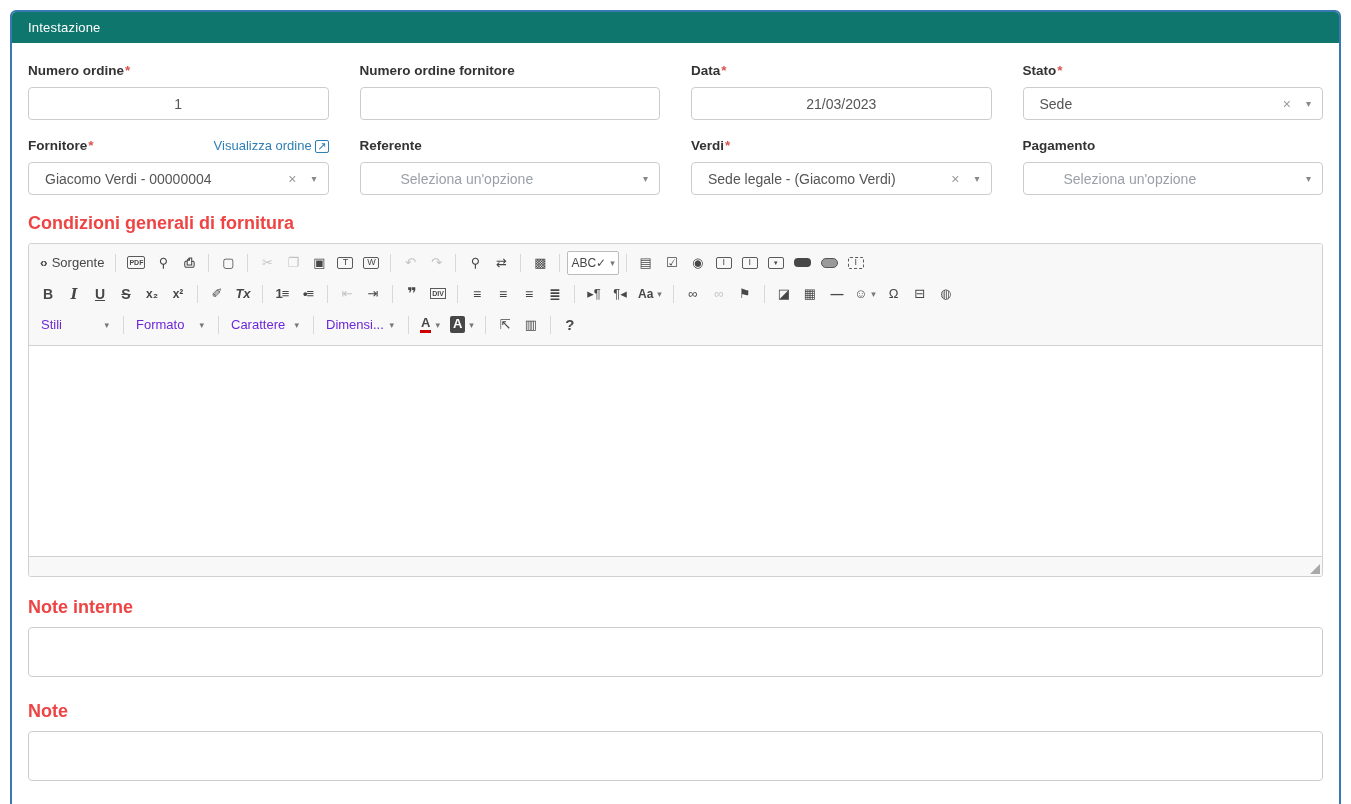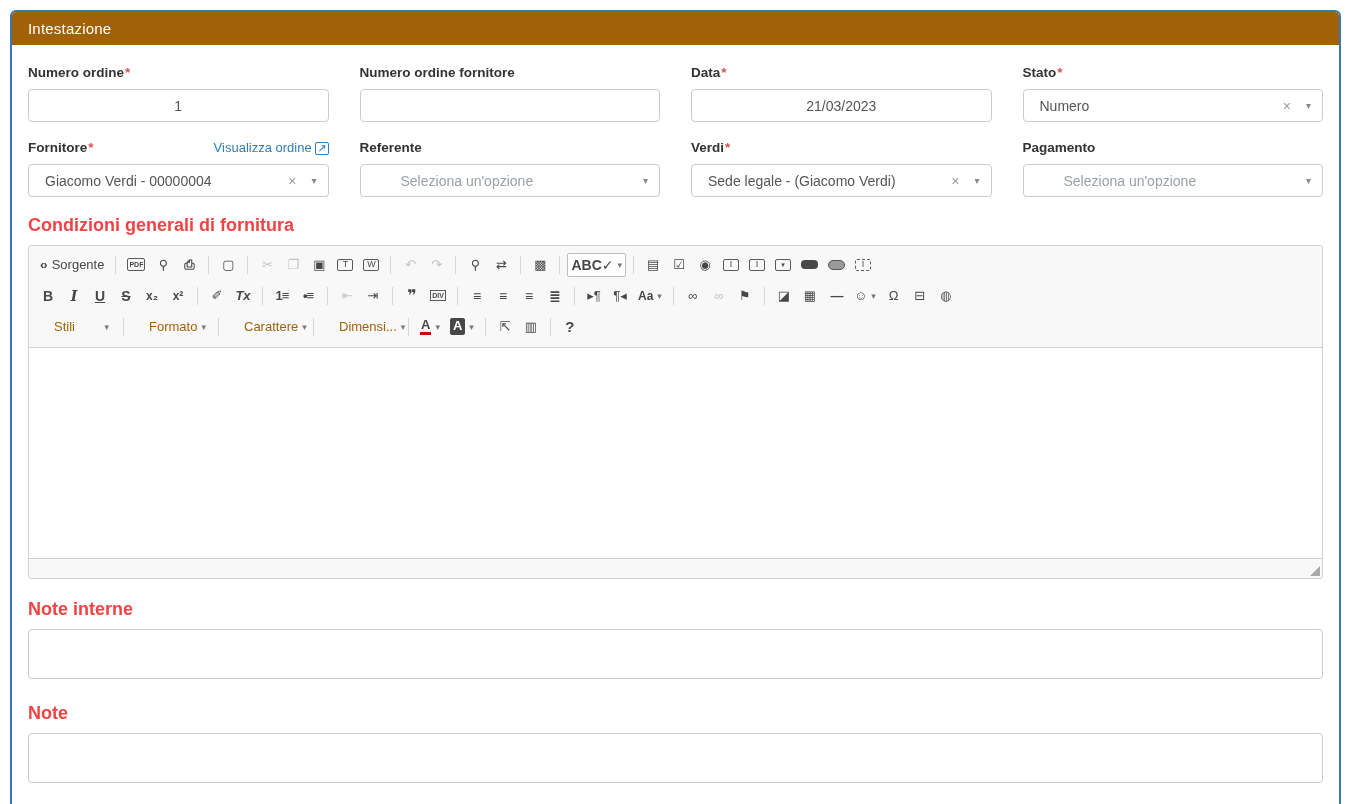--- a/index.html
+++ b/index.html
@@ -6,22 +6,22 @@
   html,body { margin:0; padding:0; background:#fff; font-family:"Liberation Sans","DejaVu Sans",sans-serif; }
   .card {
     margin:10px 10px 9px 10px;
     border:2px solid #3878b4;
     border-radius:6px;
     min-height:783px;
     overflow:hidden;
     background:#fff;
   }
   .card-header {
-    background:#a16207; color:#fff;
-    padding:8px 16px; font-size:15px; letter-spacing:.2px;
+    background:#0f766e; color:#fff;
+    padding:8px 16px; font-size:13px; letter-spacing:.2px;
   }
   .card-body { padding:20px 16px 30px 16px; }
 
   .grid {
     display:grid; grid-template-columns:repeat(4,1fr);
     column-gap:31px; row-gap:18px; margin-bottom:18px;
   }
   .field-label {
     display:flex; justify-content:space-between; align-items:baseline;
     font-size:13.5px; font-weight:bold; color:#333; margin-bottom:9px;
@@ -58,27 +58,27 @@
   .tb-btn {
     min-width:24px; height:24px; display:inline-flex; align-items:center; justify-content:center;
     padding:0 3px; margin:0 1px; border:1px solid transparent; border-radius:2px;
     color:#474747; font-size:13px; cursor:pointer; text-decoration:none; user-select:none;
   }
   .tb-btn.disabled { opacity:.3; cursor:default; }
   .tb-btn.active { border-color:#bcbcbc; background:#fff; }
   .tb-caret { color:#777; font-size:9px; margin-left:4px; }
   .tb-label { margin-left:5px; font-size:13px; color:#474747; }
   .tb-btn.combo { width:80px; justify-content:space-between; padding:0 6px 0 4px; }
-  .tb-btn.combo .tb-label { margin-left:13px; flex:1; text-align:left; color:#a16207; }
+  .tb-btn.combo .tb-label { margin-left:0; flex:1; text-align:left; color:#6d28d9; }
 
   
   [data-name="source-button"] .glyph { font-weight:bold; letter-spacing:-1px; }
   [data-name="export-pdf-button"] .glyph { font-size:7px; font-weight:bold; border:1px solid #5a5a5a; border-radius:2px; padding:2px 1px; line-height:1; }
   [data-name="print-button"] .glyph, [data-name="find-button"] .glyph { font-weight:bold; }
-  [data-name="spellcheck-button"] .glyph { font-size:14px; font-weight:bold; line-height:1; }
+  [data-name="spellcheck-button"] .glyph { font-size:12px; font-weight:normal; line-height:1; }
   [data-name="paste-text-button"] .glyph, [data-name="paste-word-button"] .glyph,
   [data-name="text-field-button"] .glyph, [data-name="textarea-button"] .glyph,
   [data-name="select-field-button"] .glyph, [data-name="hidden-field-button"] .glyph {
     border:1px solid #5a5a5a; border-radius:2px; width:16px; height:12px;
     display:inline-flex; align-items:center; justify-content:center; font-size:9px; line-height:1;
   }
   [data-name="select-field-button"] .glyph { font-size:7px; }
   [data-name="hidden-field-button"] .glyph { border-style:dashed; }
   [data-name="form-button-button"] .glyph { width:17px; height:9px; background:#474747; border-radius:4px; }
   [data-name="image-button-button"] .glyph { width:17px; height:10px; background:#9a9a9a; border:1px solid #555; border-radius:5px; }
@@ -138,21 +138,21 @@
         <div class="field-label">
           <span><span data-name="data-label">Data</span><span class="req" data-name="required-marker">*</span></span>
         </div>
         <input class="input center" data-name="data-input" value="21/03/2023" style="">
       </div>
       <div data-name="field-stato">
         <div class="field-label">
           <span><span data-name="stato-label">Stato</span><span class="req" data-name="required-marker">*</span></span>
         </div>
         <div class="select2" data-name="stato-select">
-          <span class="value" data-name="stato-value">Numero</span>
+          <span class="value" data-name="stato-value">Sede</span>
           <span class="clear-x" data-name="clear-icon">×</span>
           <span class="sel-caret" data-name="chevron-down-icon">▾</span>
         </div>
       </div>
     </div>
 
     <div class="grid" data-name="form-grid-row-2">
       <div data-name="field-fornitore">
         <div class="field-label">
           <span><span data-name="fornitore-label">Fornitore</span><span class="req" data-name="required-marker">*</span></span>

